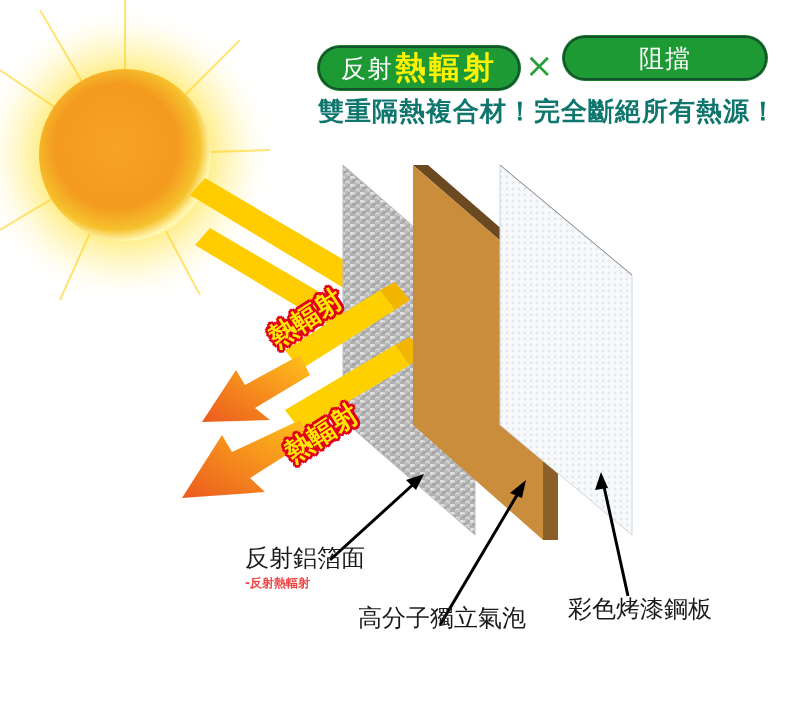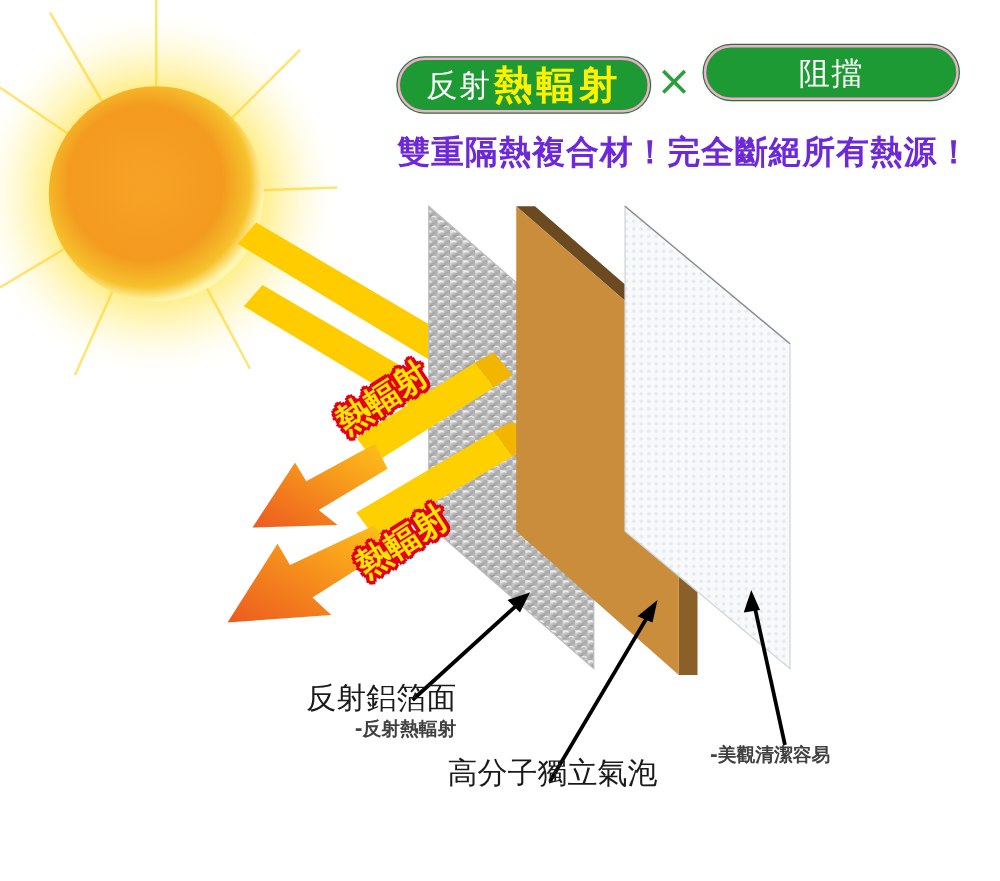--- a/index.html
+++ b/index.html
@@ -1,32 +1,32 @@
 <!DOCTYPE html>
 <html><head>
 <meta charset="utf-8">
 <style>
   html, body { margin: 0; padding: 0; background: #ffffff; }
   body { width: 800px; height: 705px; position: relative; overflow: hidden;
          font-family: "DejaVu Sans", "Liberation Sans", sans-serif; }
   svg.scene { position: absolute; left: 0; top: 0; }
 
   .pill { position: absolute; height: 40px; border-radius: 22px; background: #1e9a34;
-          border: 2px solid #f9a8d4; box-shadow: 0 0 0 1px #177d2a;
+          border: 2px solid #14532d; box-shadow: 0 0 0 1px #177d2a;
           display: flex; align-items: center; justify-content: center;
           font-weight: bold; letter-spacing: 1px; }
   .pill .w { color: #ffffff; font-size: 25px; font-weight: normal; }
   .pill .y { color: #fff200; font-size: 31px; font-weight: bold; margin-left: 2px; letter-spacing: 3px; }
   .times { position: absolute; left: 525px; top: 48px; font-size: 34px; color: #2aa03c; line-height: 34px; }
-  .subtitle { position: absolute; left: 318px; top: 104px; font-size: 26px; font-weight: bold;
-              color: #6d28d9; letter-spacing: 1px; white-space: nowrap; }
+  .subtitle { position: absolute; left: 318px; top: 94px; font-size: 26px; font-weight: bold;
+              color: #0f766e; letter-spacing: 1px; white-space: nowrap; }
 
   .lbl { position: absolute; white-space: nowrap; }
   .lbl .main { font-size: 24px; color: #1a1a1a; display: block; line-height: 30px; }
-  .lbl .sub  { font-size: 15px; color: #404040; font-weight: bold; display: block; line-height: 20px; }
+  .lbl .sub  { font-size: 12px; color: #ef4444; font-weight: bold; display: block; line-height: 20px; }
 
   .ray-text { position: absolute; font-size: 27px; font-weight: bold; color: #ffe600;
               -webkit-text-stroke: 0; letter-spacing: 0px; white-space: nowrap;
               text-shadow: 2px 0 0 #e2001a, -2px 0 0 #e2001a, 0 2px 0 #e2001a, 0 -2px 0 #e2001a,
                            2px 2px 0 #e2001a, -2px -2px 0 #e2001a, 2px -2px 0 #e2001a, -2px 2px 0 #e2001a,
                            3px 0 0 #e2001a, -3px 0 0 #e2001a, 0 3px 0 #e2001a, 0 -3px 0 #e2001a; }
 </style>
 </head>
 <body>
 
@@ -121,22 +121,22 @@
 </div>
 <div class="times">×</div>
 <div class="pill" style="left:563px; top:36px; width:200px;">
   <span class="w">阻擋</span>
 </div>
 <div class="subtitle">雙重隔熱複合材！完全斷絕所有熱源！</div>
 
 <div class="ray-text" style="left:262px; top:325px; transform:rotate(-33deg); transform-origin:left top;">熱輻射</div>
 <div class="ray-text" style="left:278px; top:440px; transform:rotate(-33deg); transform-origin:left top;">熱輻射</div>
 
-<div class="lbl" style="left:245px; top:543px;text-align:right;">
+<div class="lbl" style="left:245px; top:543px;">
   <span class="main">反射鋁箔面</span>
   <span class="sub">-反射熱輻射</span>
 </div>
 <div class="lbl" style="left:358px; top:603px;">
   <span class="main">高分子獨立氣泡</span>
 </div>
 <div class="lbl" style="left:568px; top:594px;">
-  <span class="sub">-美觀清潔容易</span>
+  <span class="main">彩色烤漆鋼板</span>
 </div>
 
 </body></html>

